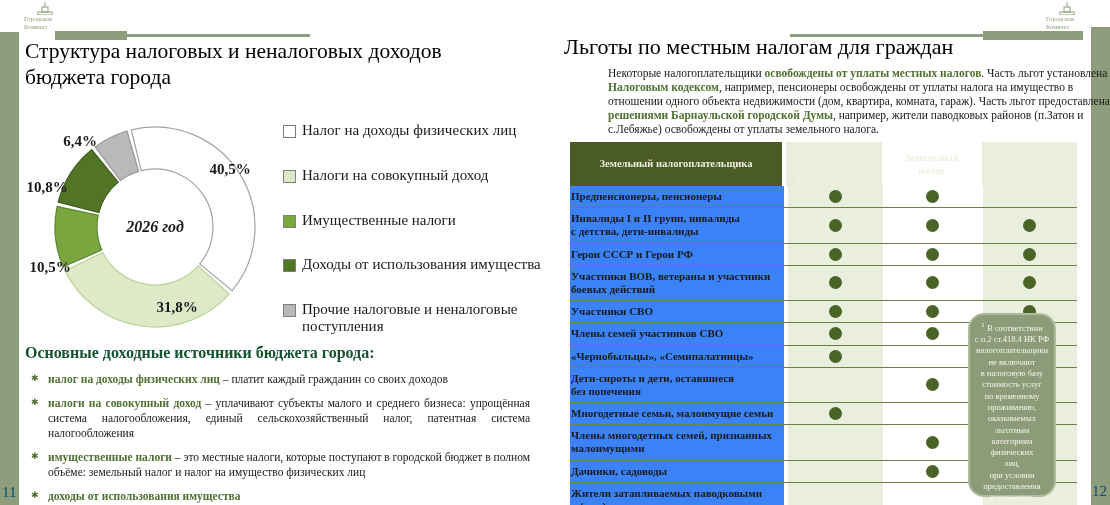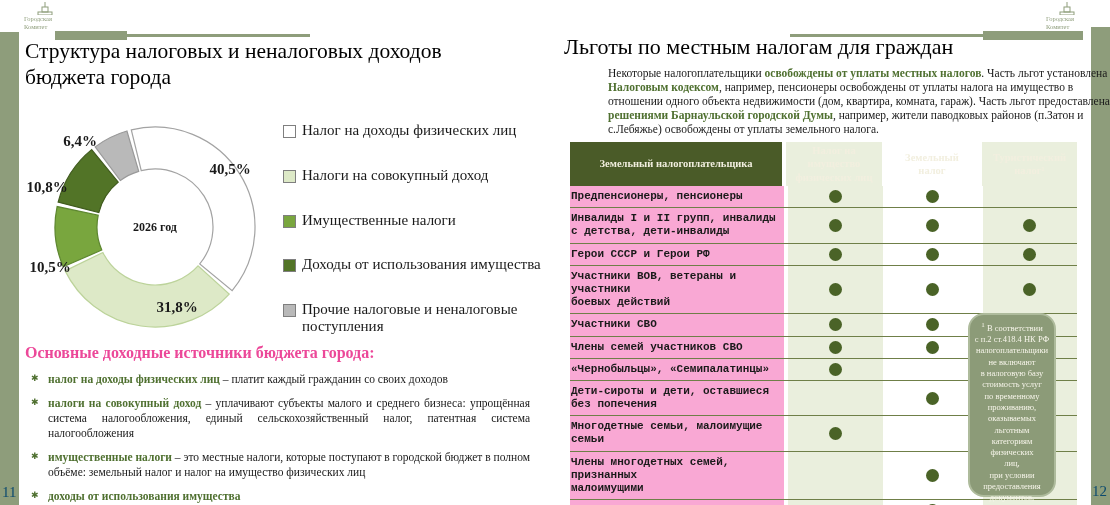--- a/index.html
+++ b/index.html
@@ -34,48 +34,48 @@
   
   .slide-title{position:absolute;font-weight:normal;color:#000;}
   #title-left{left:25px;top:38px;width:480px;font-size:21.5px;line-height:1.22;}
   #title-right{left:16px;top:34px;width:520px;font-size:22px;line-height:1.2;}
 
   
   #donut-area{position:absolute;left:0;top:110px;width:312px;height:240px;}
   #donut-area svg{position:absolute;left:0;top:0;}
   .chart-label{position:absolute;transform:translate(-50%,-50%);font-weight:bold;font-size:15px;white-space:nowrap;}
   #center-label{position:absolute;left:155px;top:117px;transform:translate(-50%,-50%);
-                font-weight:bold;font-size:12px;white-space:nowrap;}
+                font-weight:bold;font-size:16px;white-space:nowrap;font-style:italic;}
 
   
   #legend{position:absolute;left:283px;top:110px;width:262px;display:flex;flex-direction:column;
           padding-top:12px;gap:28px;}
   .leg-item{display:flex;gap:6px;font-size:15px;line-height:1.12;}
   .swatch{width:11px;height:11px;border:1px solid #7F7F7F;flex:0 0 auto;margin-top:3px;}
 
   
-  #sources-heading{position:absolute;left:25px;top:344px;font-size:16px;font-weight:bold;color:#ec4899;}
+  #sources-heading{position:absolute;left:25px;top:344px;font-size:16px;font-weight:bold;color:#14532d;}
   #sources-list{position:absolute;left:0;top:372px;width:540px;}
   .bullet{position:relative;padding:0 10px 0 48px;margin-bottom:9px;font-size:11.5px;line-height:1.3;text-align:justify;}
   .bullet .mark{position:absolute;left:31px;top:1px;color:#4F7030;font-size:9px;}
   .rich-b{font-weight:bold;color:#4F7030;}
 
   
   #intro{position:absolute;left:16px;top:66px;width:520px;font-size:11.5px;line-height:1.22;margin-left:44px;}
 
   
   #benefits-table{position:absolute;left:22px;top:142px;width:507px;}
   .t-hrow{display:flex;}
   .t-hcell{background:#4A5B28;color:#F2EFDF;font-weight:bold;font-size:10.5px;line-height:1.25;
            display:flex;align-items:center;justify-content:center;text-align:center;
            height:44px;white-space:pre-line;}
   .t-row{display:flex;border-bottom:1px solid #6F7F48;align-items:stretch;}
   .t-row:last-child{border-bottom:2px solid #6F7F48;}
-  .c-cat{width:212px;background:#f9a8d4;font-weight:bold;font-size:11px;line-height:1.2;
-         padding:4px 2px 4px 1px;white-space:pre-line;display:flex;align-items:center;font-family:Liberation Mono, monospace;}
+  .c-cat{width:212px;background:#3b82f6;font-weight:bold;font-size:11px;line-height:1.2;
+         padding:4px 2px 4px 1px;white-space:pre-line;display:flex;align-items:center;}
   .c-dot{display:flex;align-items:center;justify-content:center;margin-left:4px;}
   .c2{width:96px;background:#EAEFDD;}
   .c3{width:92px;background:#fff;}
   .c4{width:95px;background:#EAEFDD;}
   .h-cat{width:212px;}
   .dot{width:13px;height:13px;border-radius:50%;background:#4A6327;}
 
   
   #callout{position:absolute;left:420px;top:313px;width:88px;height:184px;background:#8C9B78;
            border:2px solid #AEBB9C;border-radius:16px;box-sizing:border-box;color:#F7F5EA;

